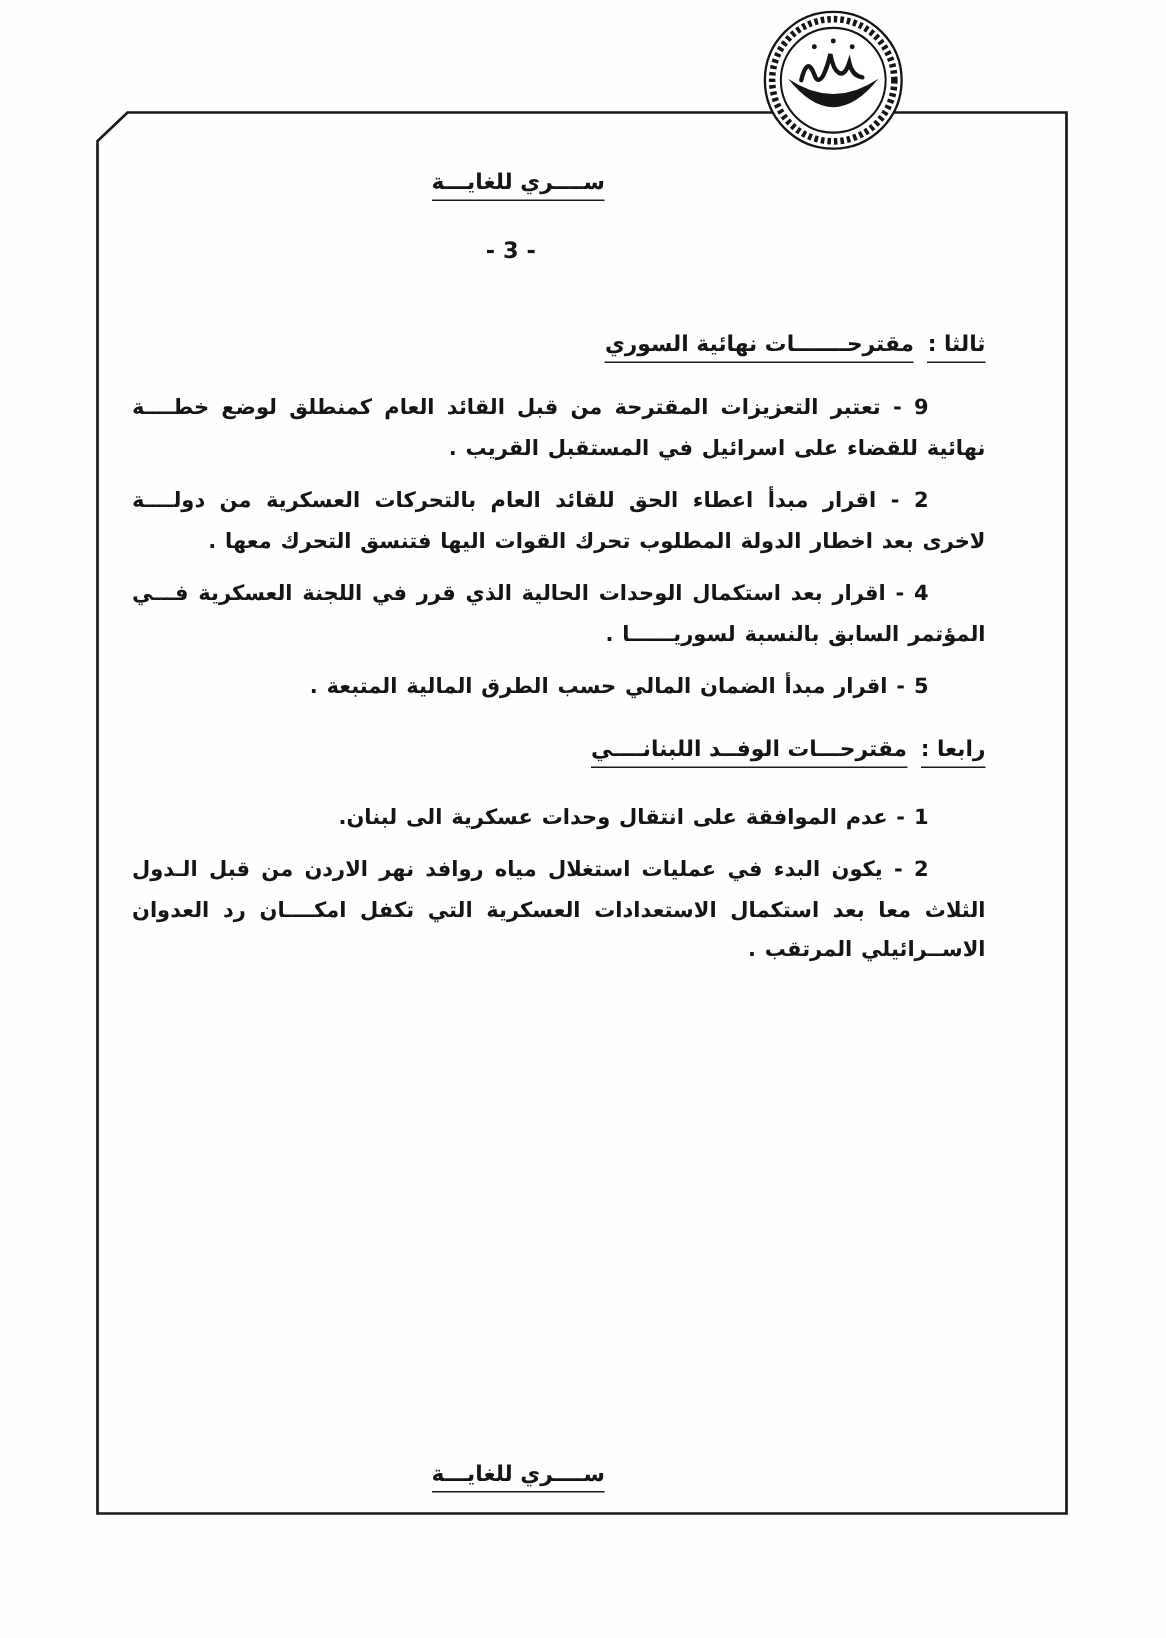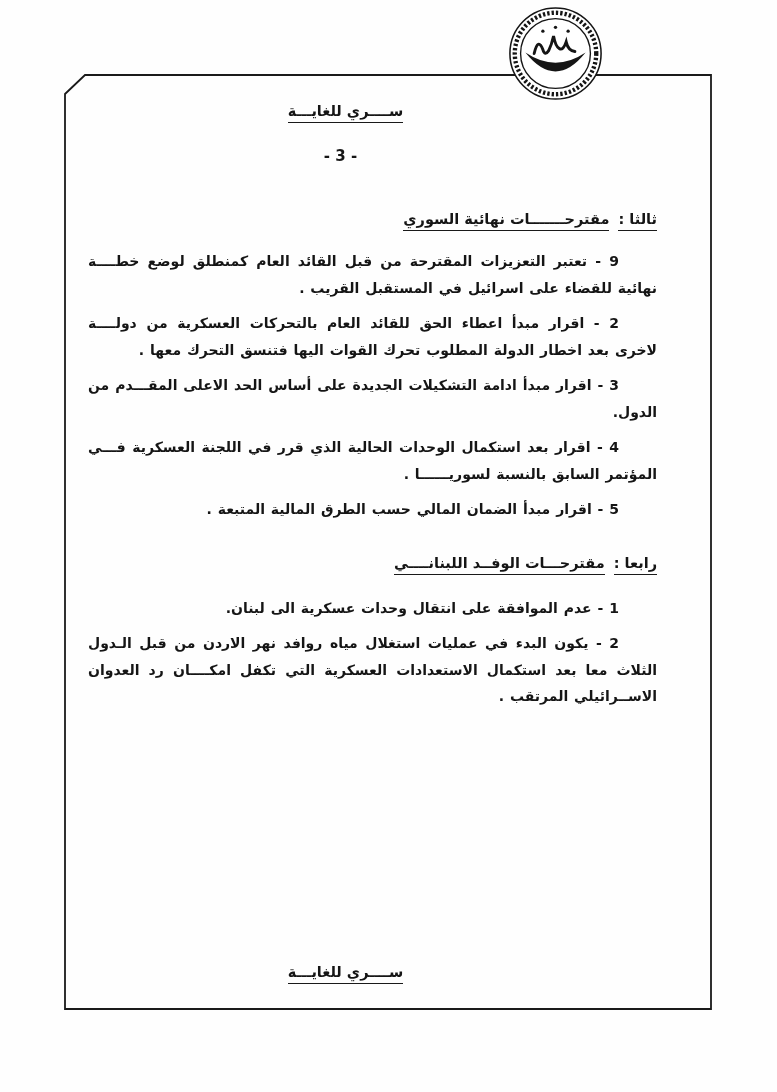--- a/index.html
+++ b/index.html
@@ -18,21 +18,21 @@
   .emblem {
     position: absolute;
     left: 507px;
     top: 5px;
     width: 97px;
     height: 97px;
   }
 
   .content {
     position: absolute;
-    top: 75px;
+    top: 86px;
     left: 66px;
     width: 645px;
     height: 934px;
     direction: rtl;
     padding: 27px 54px 0 22px;
     font-weight: bold;
     font-size: 14px;
   }
 
   .center { text-align: center; }
@@ -56,21 +56,21 @@
     border-bottom: 1.5px solid #1a1a1a;
     padding-bottom: 3px;
   }
 
   .section-heading {
     line-height: 24px;
     font-size: 14.5px;
     margin: 0 0 17px 0;
   }
   .section-heading .sep { display: inline-block; width: 4px; }
-  .section-heading.second { margin-top: 28px; margin-bottom: 20px; }
+  .section-heading.second { margin-top: 16px; margin-bottom: 20px; }
 
   .item {
     text-align: justify;
     text-indent: 38px;
     line-height: 26.5px;
     margin-bottom: 9px;
     word-spacing: 1px;
   }
   .item.last-of-section { margin-bottom: 0; }
 
@@ -117,21 +117,20 @@
 
     <div class="center page-num">- 3 -</div>
 
     <div class="section-heading">
       <span class="underlined">ثالثا :</span><span class="sep"></span>
       <span class="underlined">مقترحـــــــات نهائية السوري</span>
     </div>
 
     <p class="item">9 - تعتبر التعزيزات المقترحة من قبل القائد العام كمنطلق لوضع خطــــة نهائية للقضاء على اسرائيل في المستقبل القريب .</p>
     <p class="item">2 - اقرار مبدأ اعطاء الحق للقائد العام بالتحركات العسكرية من دولــــة لاخرى بعد اخطار الدولة المطلوب تحرك القوات اليها فتنسق التحرك معها .</p>
-    <p class="item">3 - اقرار مبدأ ادامة التشكيلات الجديدة على أساس الحد الاعلى المقـــدم من الدول.</p>
     <p class="item">4 - اقرار بعد استكمال الوحدات الحالية الذي قرر في اللجنة العسكرية فـــي المؤتمر السابق بالنسبة لسوريــــــا .</p>
     <p class="item last-of-section">5 - اقرار مبدأ الضمان المالي حسب الطرق المالية المتبعة .</p>
 
     <div class="section-heading second">
       <span class="underlined">رابعا :</span><span class="sep"></span>
       <span class="underlined">مقترحـــات الوفــد اللبنانــــي</span>
     </div>
 
     <p class="item">1 - عدم الموافقة على انتقال وحدات عسكرية الى لبنان.</p>
     <p class="item">2 - يكون البدء في عمليات استغلال مياه روافد نهر الاردن من قبل الـدول الثلاث معا بعد استكمال الاستعدادات العسكرية التي تكفل امكــــان رد العدوان الاســرائيلي المرتقب .</p>

